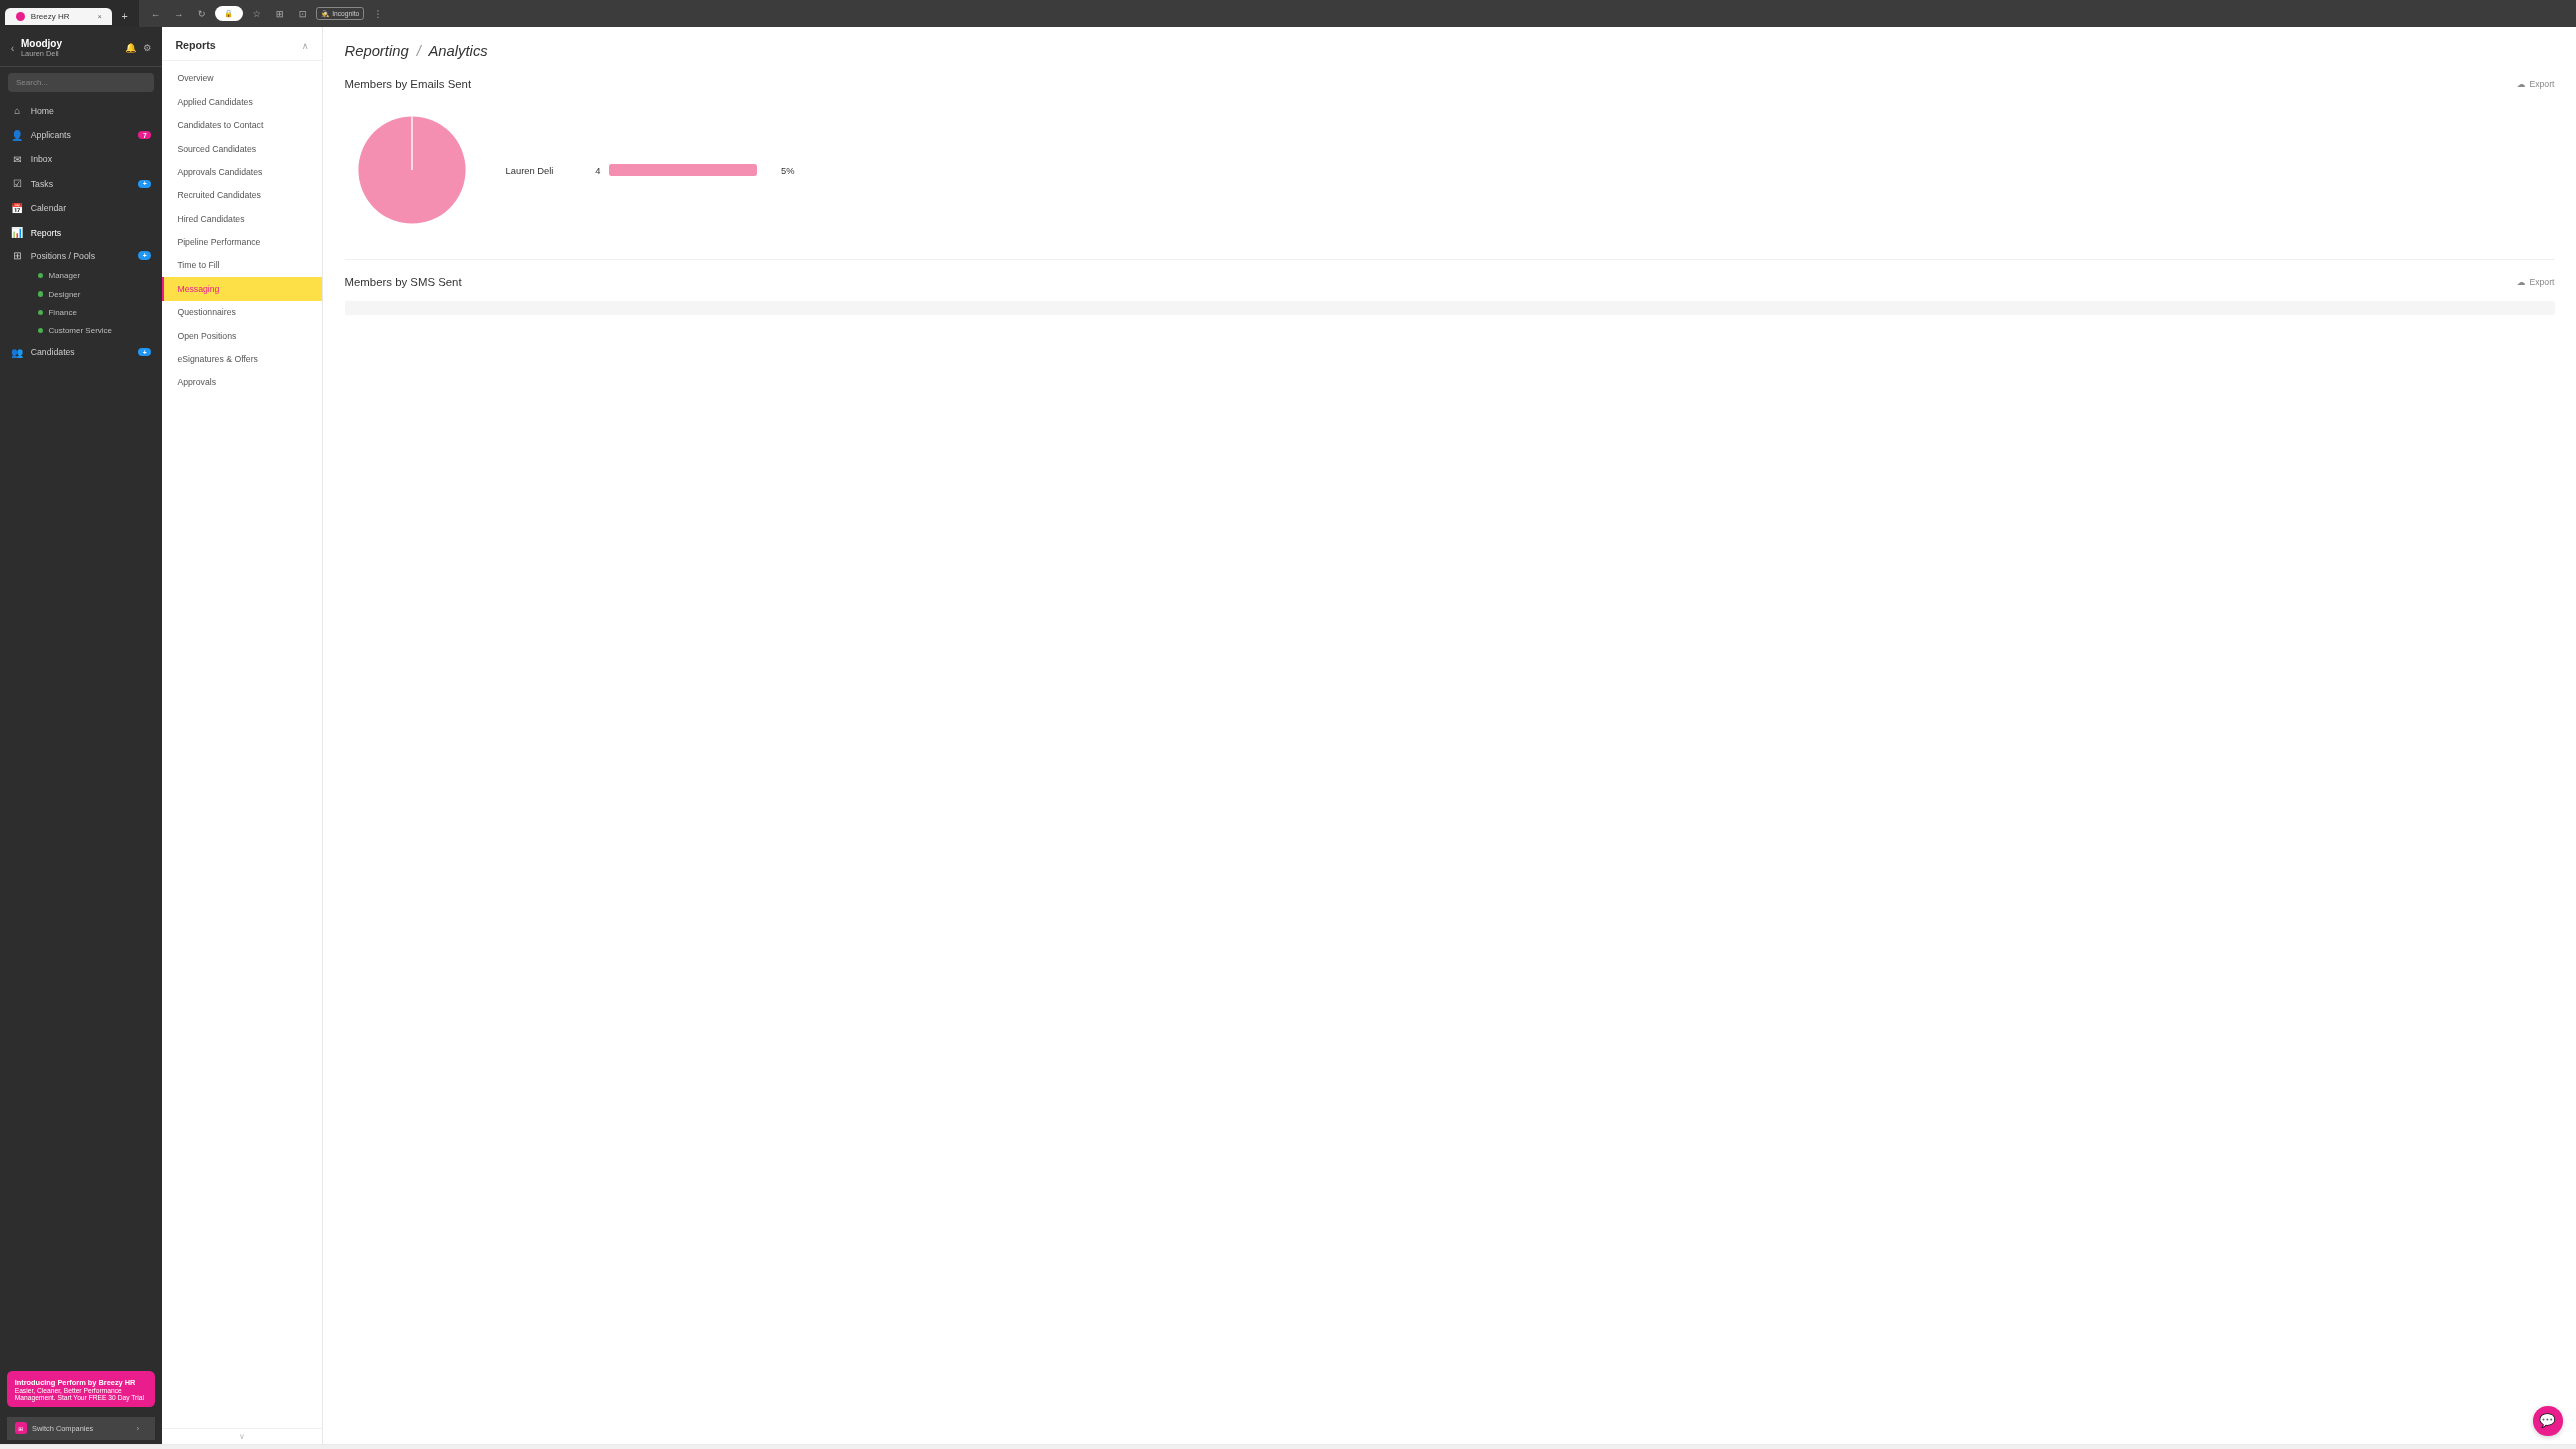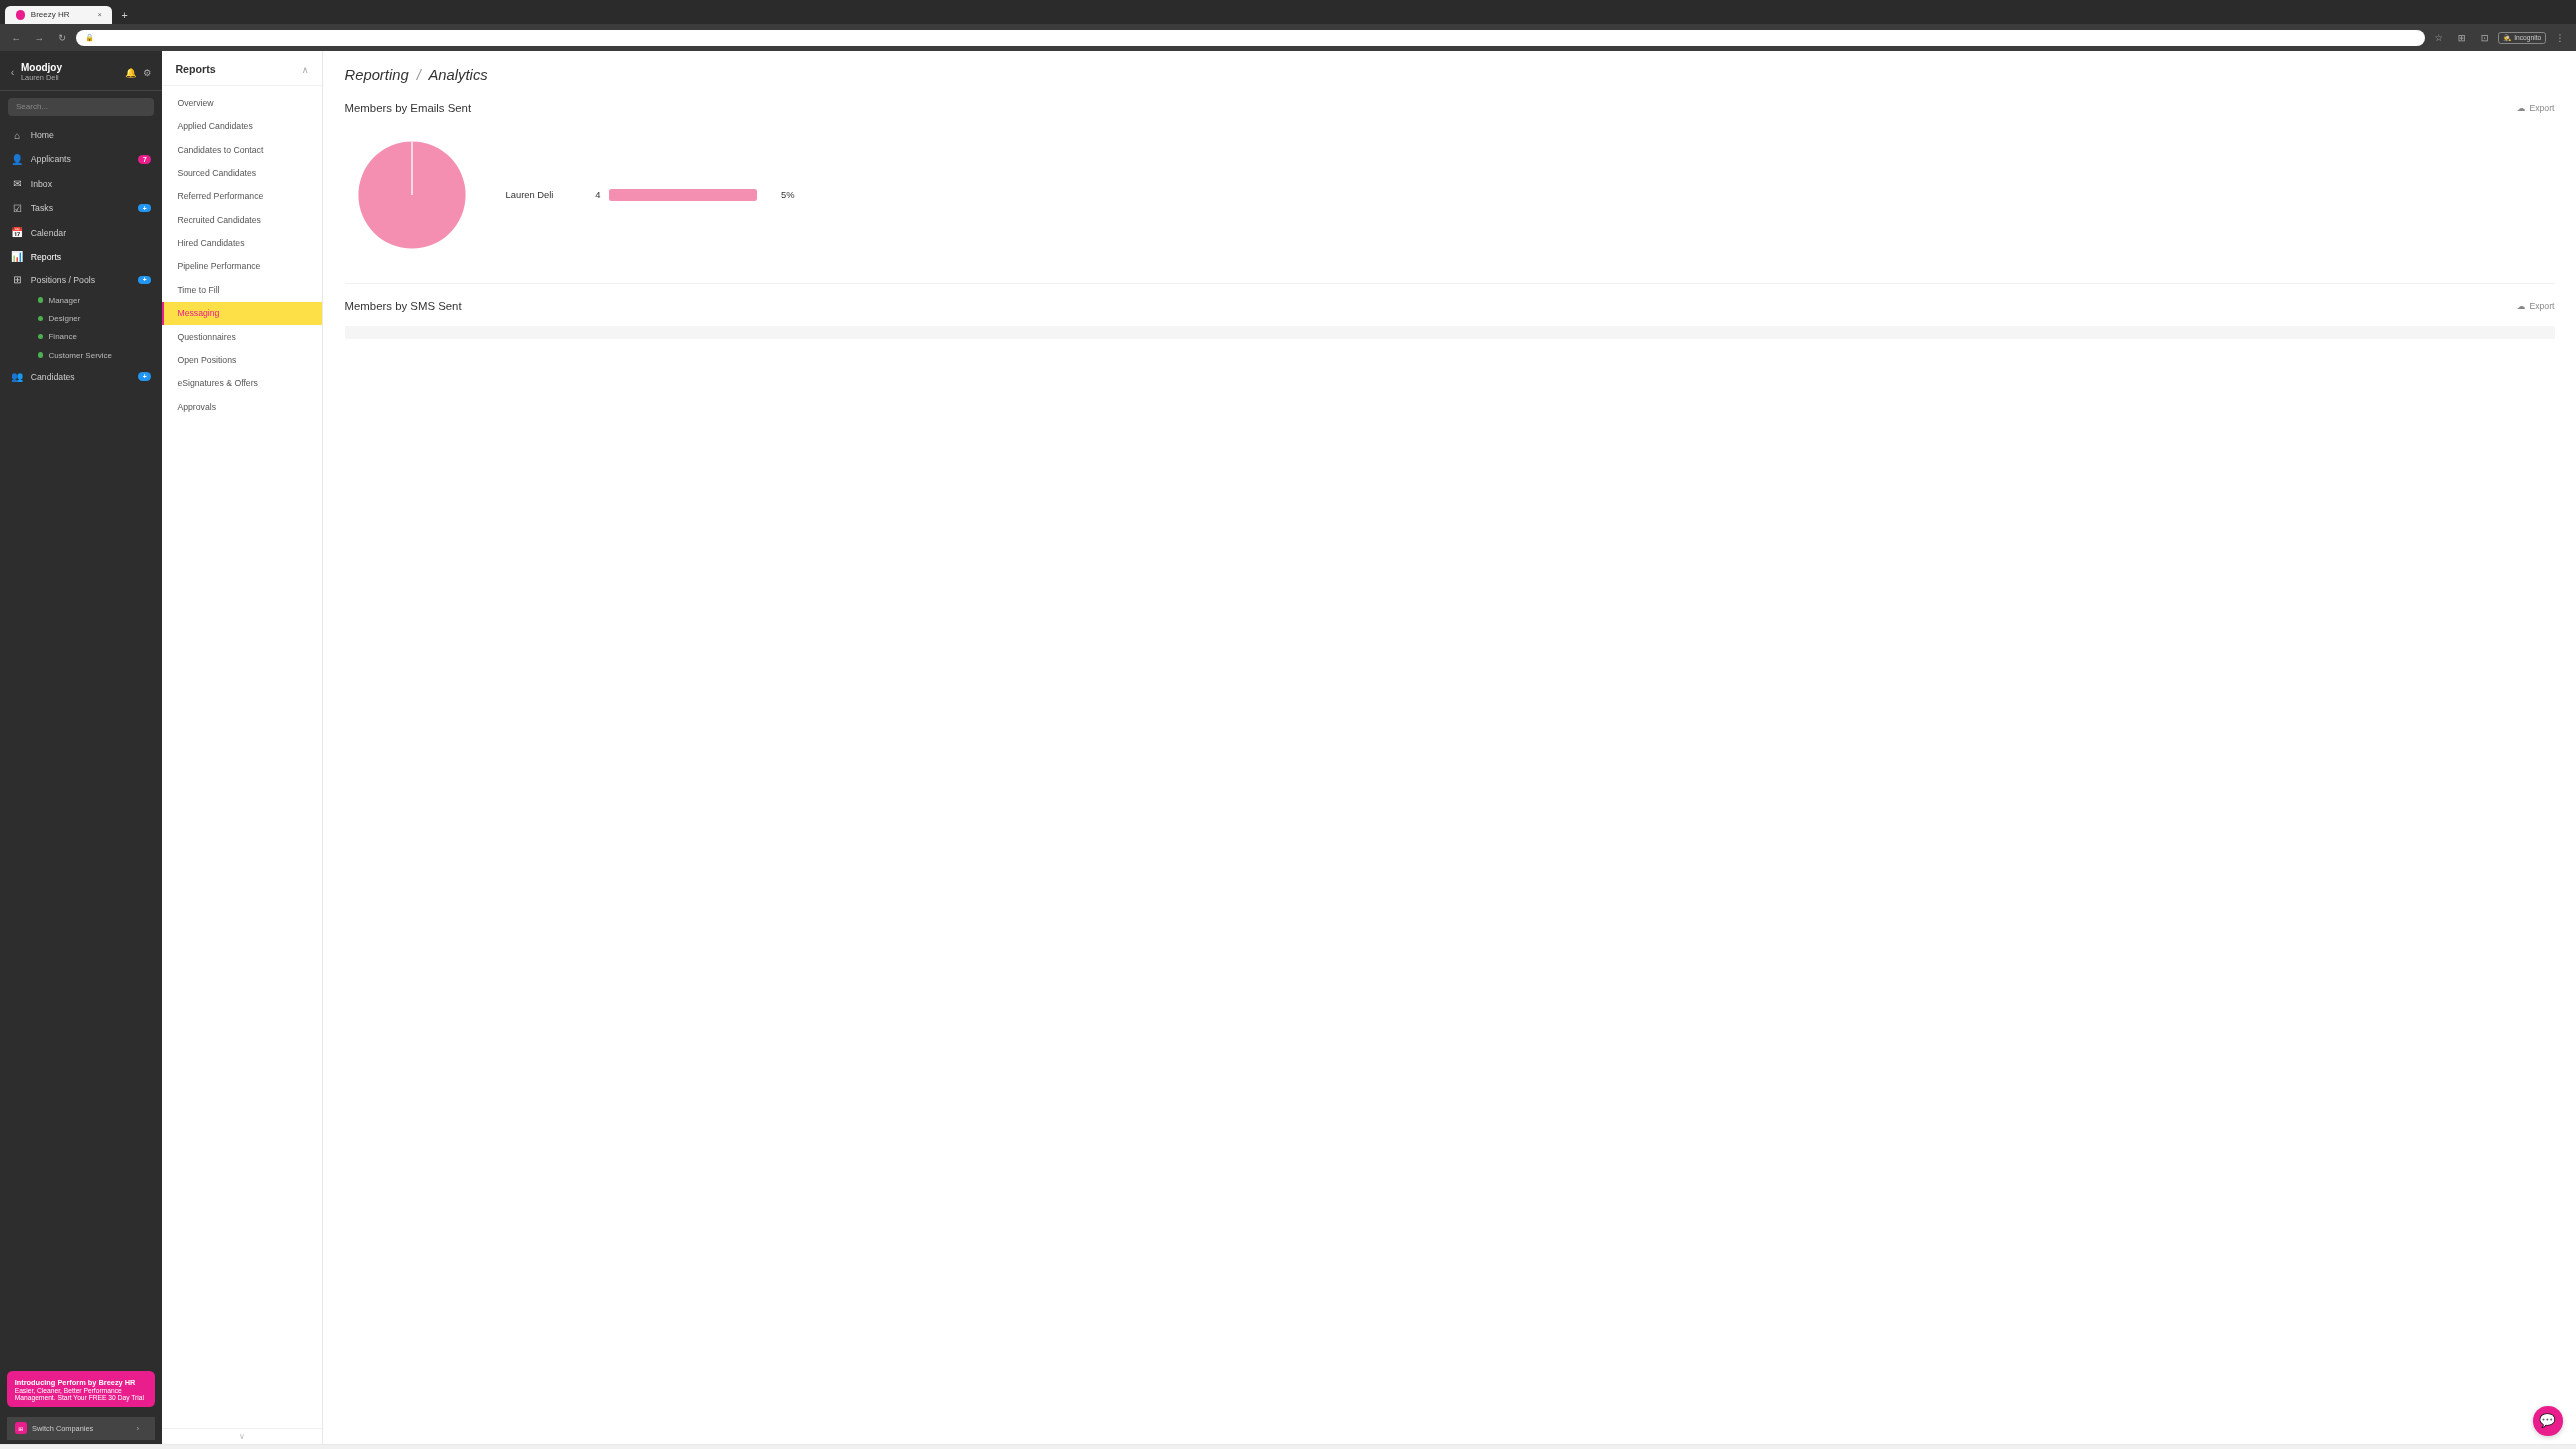--- a/index.html
+++ b/index.html
@@ -1,19 +1,19 @@
 <!DOCTYPE html>
 <html style="font-size:10.7px"><head>
   <meta charset="utf-8">
   <style>
     * { box-sizing: border-box; margin: 0; padding: 0; }
     body { font-family: -apple-system, BlinkMacSystemFont, 'Segoe UI', sans-serif; background: #f5f5f5; display: flex; flex-direction: column; height: 100vh; overflow: hidden; font-size: 9.4px; }
 
     
-    .browser-chrome { background: #3c3c3c; display: flex; flex-direction: column; }
+    .browser-chrome { background: #3c3c3c; display: flex; flex-direction: row; }
     .browser-tabs { background: #2b2b2b; display: flex; align-items: center; padding: 5.4px 5.4px 0; gap: 2.7px; }
     .browser-tab { background: #f5f5f5; border-radius: 5.4px 5.4px 0 0; padding: 4px 10.7px; display: flex; align-items: center; gap: 5.4px; font-size: 8px; color: #333; min-width: 107px; }
     .browser-tab .tab-icon { width: 9.4px; height: 9.4px; background: #e91e8c; border-radius: 50%; }
     .browser-tab .tab-close { margin-left: auto; cursor: pointer; color: #666; font-size: 7.4px; }
     .browser-tab-new { background: transparent; color: #ccc; width: 19px; height: 19px; display: flex; align-items: center; justify-content: center; font-size: 10.7px; cursor: pointer; }
     .browser-nav { background: #3c3c3c; display: flex; align-items: center; padding: 4px 6.7px; gap: 4px; }
     .nav-btn { background: transparent; border: none; color: #aaa; cursor: pointer; width: 19px; height: 19px; display: flex; align-items: center; justify-content: center; border-radius: 50%; font-size: 9.4px; }
     .address-bar { flex: 1; background: #fff; border-radius: 13.4px; padding: 3.4px 9.4px; font-size: 8px; color: #333; display: flex; align-items: center; gap: 4px; }
     .address-bar .lock-icon { color: #666; font-size: 7.4px; }
     .address-text { flex: 1; color: #444; }
@@ -256,21 +256,21 @@
         <div class="report-nav-item">
           <span>Applied Candidates</span>
         </div>
         <div class="report-nav-item">
           <span>Candidates to Contact</span>
         </div>
         <div class="report-nav-item">
           <span>Sourced Candidates</span>
         </div>
         <div class="report-nav-item">
-          <span>Referred Performance</span>
+          <span>Approvals Candidates</span>
         </div>
         <div class="report-nav-item">
           <span>Recruited Candidates</span>
         </div>
         <div class="report-nav-item">
           <span>Hired Candidates</span>
         </div>
         <div class="report-nav-item">
           <span>Pipeline Performance</span>
         </div>

